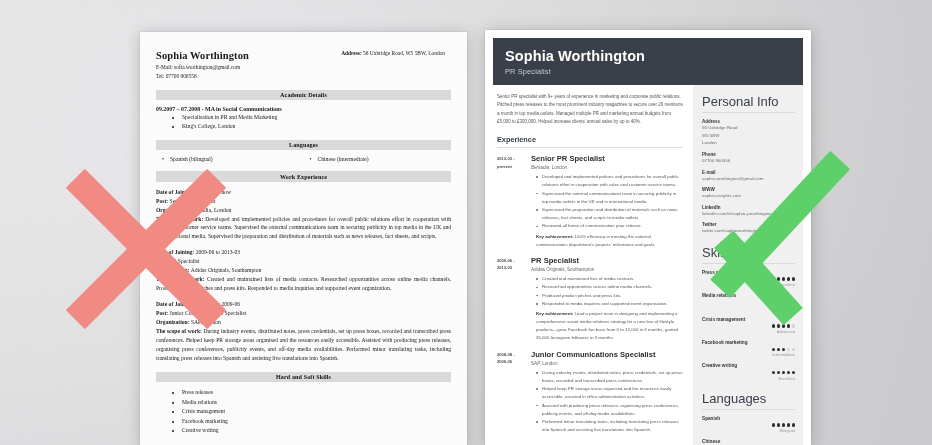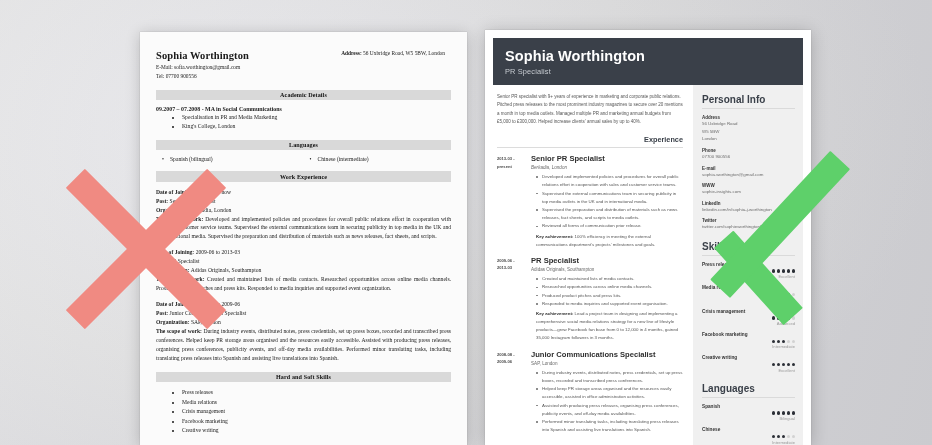--- a/index.html
+++ b/index.html
@@ -63,34 +63,34 @@
     padding:10px 12px 9px 12px;
   }
   .r-name{font-size:14.5px;font-weight:bold;letter-spacing:.1px;line-height:1.12;}
   .r-role{font-size:7.4px;color:#c8ccd2;margin-top:3px;letter-spacing:.15px;}
   .r-body{display:flex;padding:0 8px;}
   .r-main{width:200px;padding:8px 10px 0 4px;box-sizing:border-box;}
   .r-side{width:110px;background:#f0f0f0;margin-left:0;padding:9px 8px 10px 9px;box-sizing:border-box;align-self:stretch;}
   .r-summary{font-size:4.5px;line-height:1.82;color:#555;text-align:left;}
   .r-sec-title{
     font-size:7.3px;font-weight:bold;color:#3a4049;
-    border-bottom:1px solid #dcdcdc;padding-bottom:3px;margin:9px 0 6px 0;text-align:right;
+    border-bottom:1px solid #dcdcdc;padding-bottom:3px;margin:9px 0 6px 0;
   }
   .r-entry{display:flex;margin-bottom:7px;}
   .r-dates{width:34px;flex:0 0 34px;font-size:4.1px;font-weight:bold;color:#4a4a4a;line-height:1.85;padding-top:1px;}
   .r-entry-body{flex:1;}
   .r-job{font-size:7.6px;font-weight:bold;color:#2e2e2e;line-height:1.22;}
   .r-org{font-size:4.6px;color:#6a6a6a;margin:2px 0 3px 0;font-style:italic;}
   .r-org.plain{font-style:normal;}
   ul.r-ul{margin:0;padding-left:7px;list-style:none;}
   ul.r-ul li{font-size:4.4px;line-height:1.86;color:#565656;position:relative;padding-left:4px;}
   ul.r-ul li:before{content:"";position:absolute;left:-2px;top:3.2px;width:1.6px;height:1.6px;background:#8c8c8c;}
   .r-key{font-size:4.4px;line-height:1.86;color:#565656;margin-top:2px;padding-left:5px;}
   .r-key b{color:#2e2e2e;font-weight:bold;}
-  .r-side-title{font-size:10px;font-weight:bold;color:#3a4049;border-bottom:1px solid #dadada;padding-bottom:3px;margin:0 0 6px 0;}
+  .r-side-title{font-size:13px;font-weight:normal;color:#3a4049;border-bottom:1px solid #dadada;padding-bottom:3px;margin:0 0 6px 0;}
   .r-side-title.sub{margin-top:10px;}
   .pi-label{font-size:4.5px;font-weight:bold;color:#333;margin-top:5px;}
   .pi-val{font-size:4.4px;color:#6d6d6d;line-height:1.72;word-break:break-word;}
   .skill{margin-bottom:6px;}
   .skill-name{font-size:4.7px;font-weight:bold;color:#333;}
   .dots{display:flex;justify-content:flex-end;gap:1.6px;margin-top:2.5px;}
   .dot{width:3.4px;height:3.4px;border-radius:50%;background:#2b2f36;}
   .dot.off{background:#d2d2d2;}
   .skill-lvl{font-size:4.1px;color:#9a9a9a;text-align:right;margin-top:1.5px;}
 

